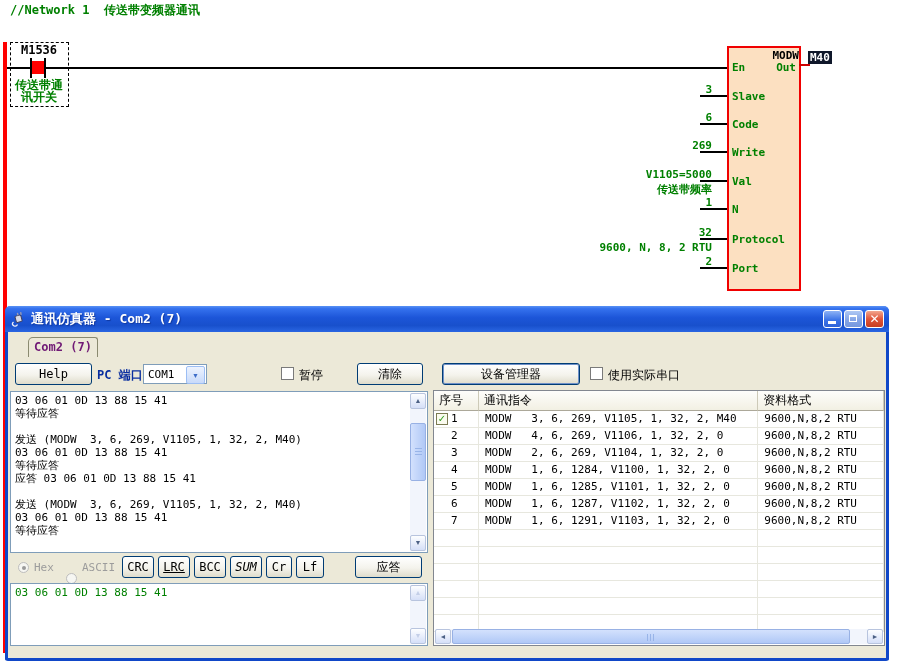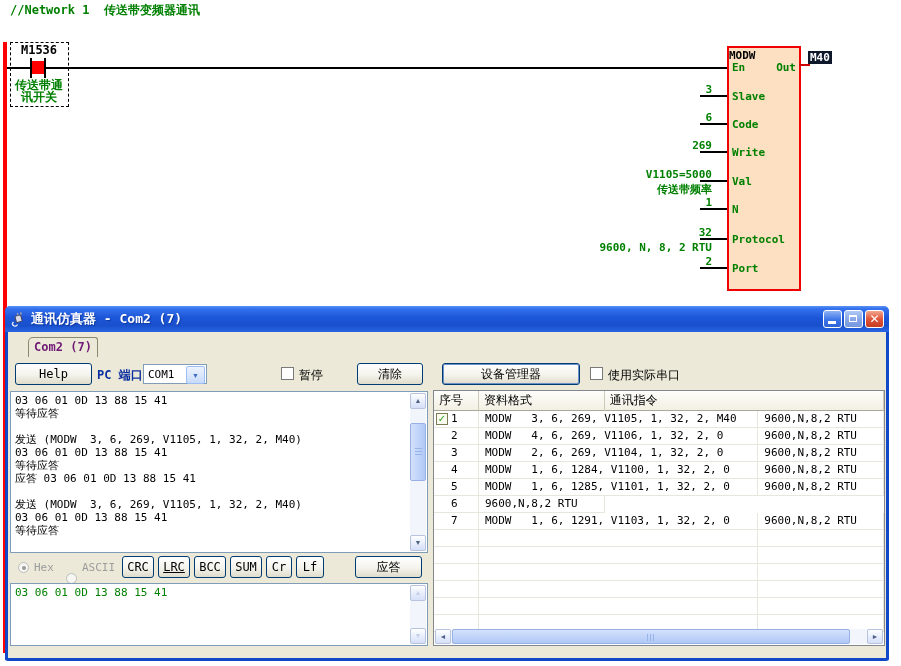--- a/index.html
+++ b/index.html
@@ -15,21 +15,21 @@
   .contact-label{left:12px;top:43px;width:54px;text-align:center;color:#000;
                  font:bold 12px "DejaVu Sans Mono",monospace;}
   .cbar{top:58px;width:2px;height:20px;background:#000;}
   .cbar.b1{left:30px;} .cbar.b2{left:44px;}
   .red-sq{left:32px;top:61px;width:12px;height:13px;background:#f00;}
   .contact-desc{left:11px;top:79px;width:56px;text-align:center;color:#008000;
                 font:bold 12px/12px "DejaVu Sans Mono",monospace;}
 
   .block{left:727px;top:46px;width:74px;height:245px;background:#FCE0C1;
          border:2px solid #f00000;box-sizing:border-box;}
-  .block-title{position:absolute;left:0;top:1px;width:100%;text-align:left;color:#000;
+  .block-title{position:absolute;left:0;top:1px;width:100%;text-align:right;color:#000;
                font:bold 11px "DejaVu Sans Mono",monospace;}
   .pin-en{position:absolute;left:3px;top:13px;color:#008000;font:bold 11px "DejaVu Sans Mono",monospace;}
   .pin-out{position:absolute;right:3px;top:13px;color:#008000;font:bold 11px "DejaVu Sans Mono",monospace;}
   .block-pin-label{position:absolute;left:3px;color:#008000;font:bold 11px "DejaVu Sans Mono",monospace;white-space:pre;}
   .pin-tick{position:absolute;width:27px;height:2px;background:#000;left:700px;}
   .pin-value{position:absolute;left:540px;width:172px;text-align:right;color:#008000;
              font:bold 11px/15px "DejaVu Sans Mono",monospace;white-space:pre;}
   .out-badge{left:808px;top:51px;background:#0f172a;color:#fff;padding:0 2px;height:13px;
              font:bold 11px/13px "DejaVu Sans Mono",monospace;}
   .out-line{left:799px;top:64px;width:11px;height:2px;background:#CC0000;}
@@ -218,39 +218,39 @@
   </div>
 
   <div class="abs radio sel" style="left:10px;top:256px;"></div>
   <div class="abs radio-label" style="left:26px;top:255px;">Hex</div>
   <div class="abs radio" style="left:58px;top:256px;"></div>
   <div class="abs radio-label" style="left:74px;top:255px;">ASCII</div>
   <div id="calc-buttons">
       <div class="abs xpbtn" style="left: 114px; top: 250px; width: 32px; height: 22px;">CRC</div>
       <div class="abs xpbtn" style="left: 150px; top: 250px; width: 32px; height: 22px; text-decoration: underline;">LRC</div>
       <div class="abs xpbtn" style="left: 186px; top: 250px; width: 32px; height: 22px;">BCC</div>
-      <div class="abs xpbtn" style="left: 222px; top: 250px; width: 32px; height: 22px;">SUM</div>
+      <div class="abs xpbtn" style="left: 222px; top: 250px; width: 32px; height: 22px; font-style: italic;">SUM</div>
       <div class="abs xpbtn" style="left: 258px; top: 250px; width: 26px; height: 22px;">Cr</div>
       <div class="abs xpbtn" style="left: 288px; top: 250px; width: 28px; height: 22px;">Lf</div>
     </div>
   <div class="abs xpbtn" style="left:347px;top:250px;width:67px;height:22px;">应答</div>
 
   <div class="abs textbox" style="left:2px;top:277px;width:418px;height:63px;">
     <pre class="logpre green">03 06 01 0D 13 88 15 41</pre>
     <div class="vsb">
       <div class="sb-btn dis" style="top:0;">▲</div>
       <div class="sb-btn dis" style="bottom:0;">▼</div>
     </div>
   </div>
 
   <div class="abs grid">
     <div class="grid-header" id="grid-header">
         <div class="gh-cell" style="width: 45px;">序号</div>
+        <div class="gh-cell" style="width: 280px;">通讯指令</div>
         <div class="gh-cell" style="width: 126px;">资料格式</div>
-        <div class="gh-cell" style="width: 280px;">通讯指令</div>
       </div>
     <div id="grid-rows">
         <div class="grid-row">
           <div class="g-cell g-num" style="width: 45px;">1<div class="row-check">✓</div></div>
           <div class="g-cell g-cmd" style="width: 280px;">MODW   3, 6, 269, V1105, 1, 32, 2, M40</div>
           <div class="g-cell g-fmt" style="width: 126px;">9600,N,8,2 RTU</div>
         </div>
         <div class="grid-row">
           <div class="g-cell g-num" style="width: 45px;">2</div>
           <div class="g-cell g-cmd" style="width: 280px;">MODW   4, 6, 269, V1106, 1, 32, 2, 0</div>
@@ -266,20 +266,21 @@
           <div class="g-cell g-cmd" style="width: 280px;">MODW   1, 6, 1284, V1100, 1, 32, 2, 0</div>
           <div class="g-cell g-fmt" style="width: 126px;">9600,N,8,2 RTU</div>
         </div>
         <div class="grid-row">
           <div class="g-cell g-num" style="width: 45px;">5</div>
           <div class="g-cell g-cmd" style="width: 280px;">MODW   1, 6, 1285, V1101, 1, 32, 2, 0</div>
           <div class="g-cell g-fmt" style="width: 126px;">9600,N,8,2 RTU</div>
         </div>
         <div class="grid-row">
           <div class="g-cell g-num" style="width: 45px;">6</div>
+          <div class="g-cell g-cmd" style="width: 280px;">MODW   1, 6, 1287, V1102, 1, 32, 2, 0</div>
           <div class="g-cell g-fmt" style="width: 126px;">9600,N,8,2 RTU</div>
         </div>
         <div class="grid-row">
           <div class="g-cell g-num" style="width: 45px;">7</div>
           <div class="g-cell g-cmd" style="width: 280px;">MODW   1, 6, 1291, V1103, 1, 32, 2, 0</div>
           <div class="g-cell g-fmt" style="width: 126px;">9600,N,8,2 RTU</div>
         </div>
         <div class="grid-row">
           <div class="g-cell g-num" style="width: 45px;"></div>
           <div class="g-cell g-cmd" style="width: 280px;"></div>

